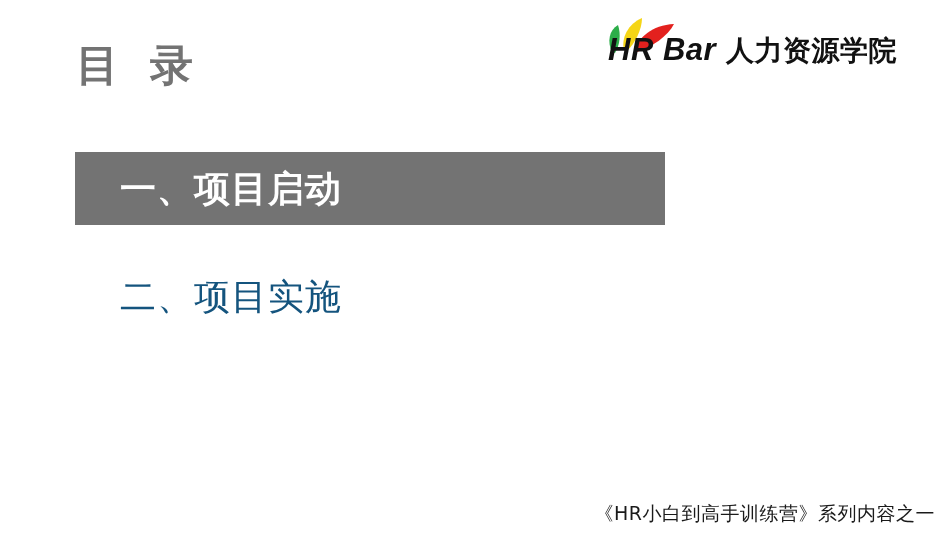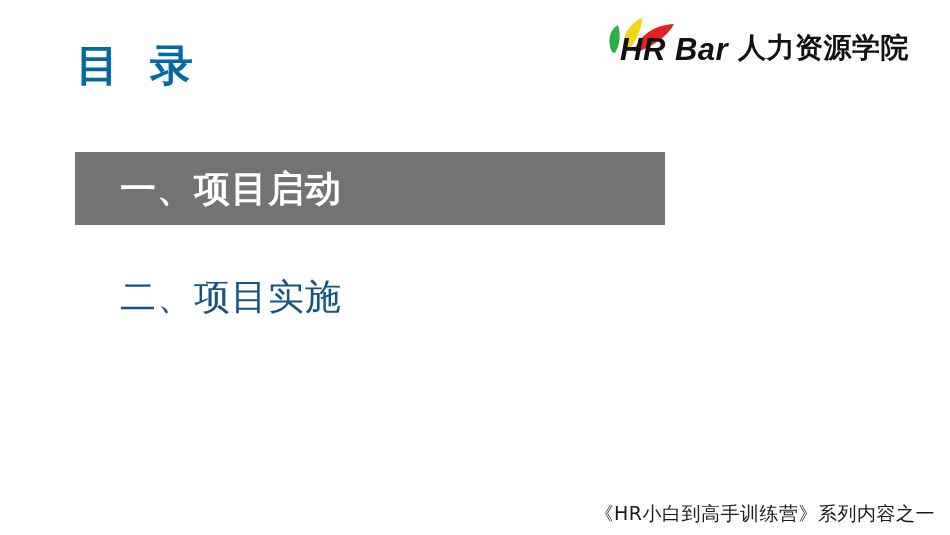--- a/index.html
+++ b/index.html
@@ -29,24 +29,24 @@
   }
   .logo-swooshes {
     position: absolute;
     left: 0px;
     top: 0px;
     width: 80px;
     height: 40px;
   }
   .logo-wordmark {
     position: absolute;
-    left: 16px;
+    left: 4px;
     top: 20px;
     display: flex;
-    align-items: flex-start;
+    align-items: flex-end;
     white-space: nowrap;
   }
   .logo-hrbar {
     font-family: "Liberation Sans", "DejaVu Sans", sans-serif;
     font-style: italic;
     font-weight: bold;
     font-size: 31px;
     letter-spacing: 0.5px;
     color: #111111;
     line-height: 1;
@@ -63,21 +63,21 @@
 
   
   .page-title {
     position: absolute;
     left: 76px;
     top: 41px;
     font-family: "DejaVu Sans", "Liberation Sans", sans-serif;
     font-weight: bold;
     font-size: 43px;
     letter-spacing: 8px;
-    color: #0369a1;
+    color: #737373;
     line-height: 1.15;
     white-space: nowrap;
   }
 
   
   .toc {
     position: absolute;
     left: 0;
     top: 152px;
     width: 950px;

